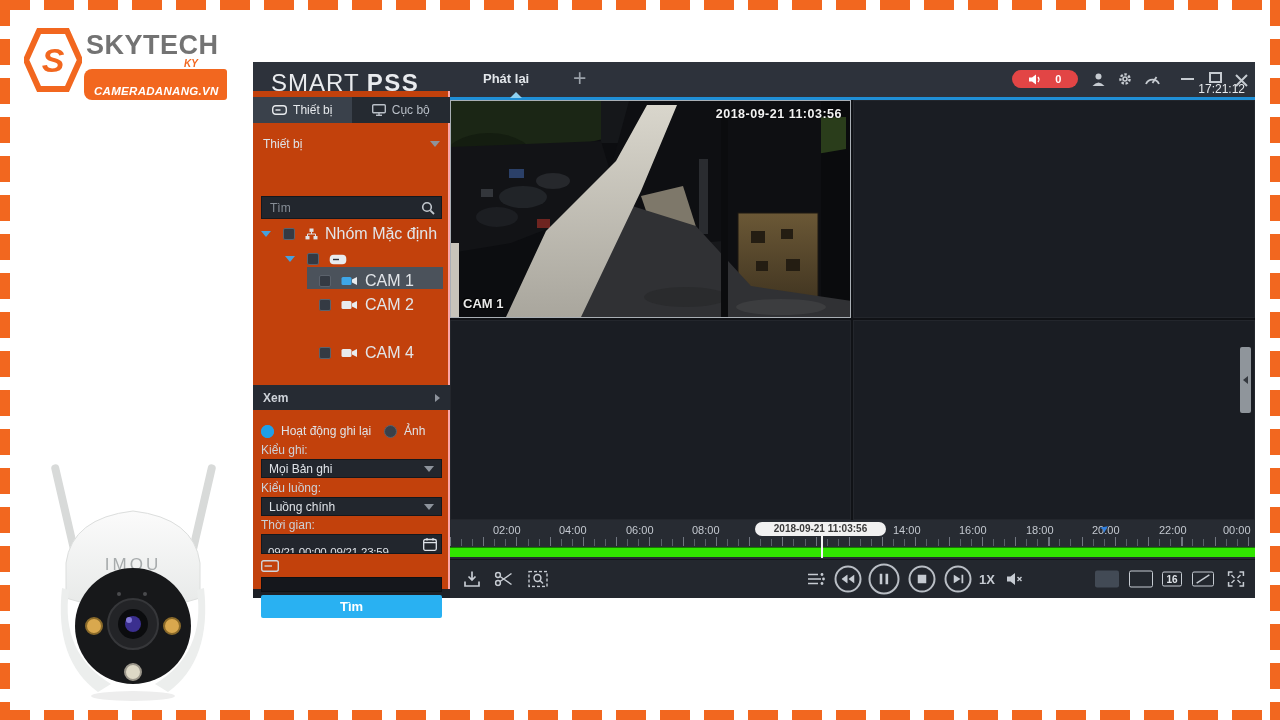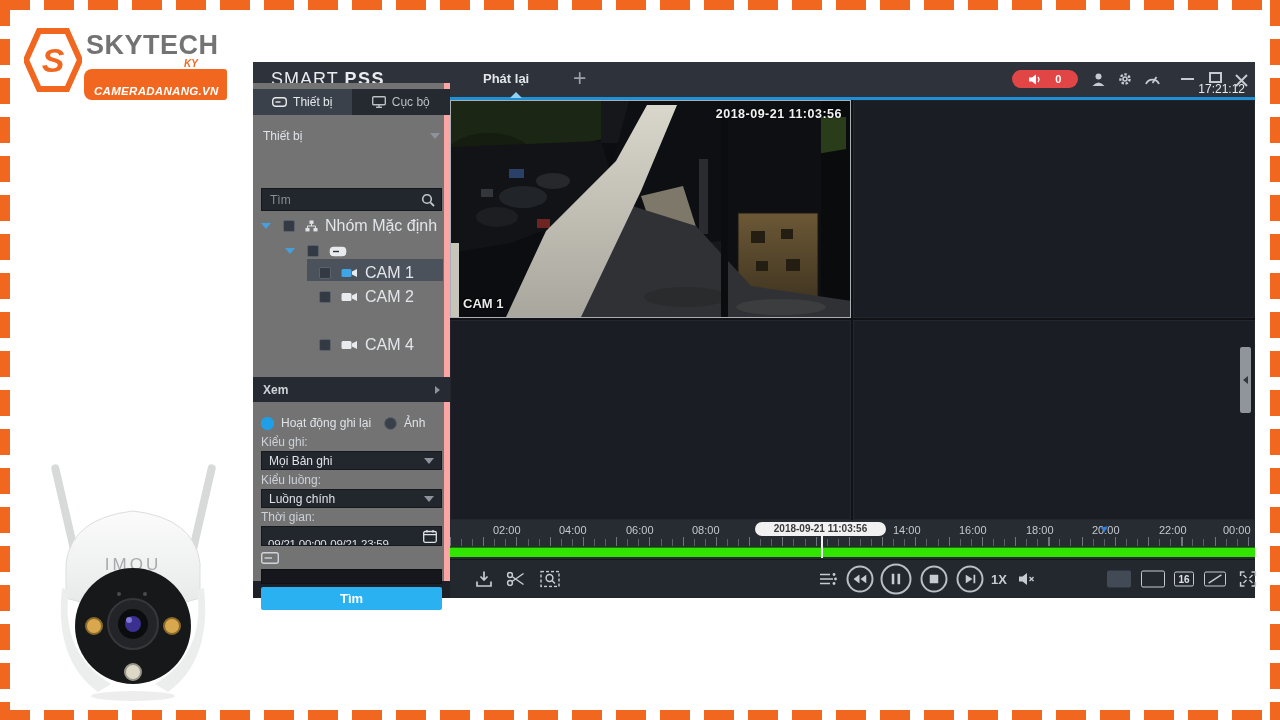--- a/index.html
+++ b/index.html
@@ -17,35 +17,35 @@
   .logo { left:24px; top:28px; width:200px; height:70px; }
   .logo-name { position:absolute; left:62px; top:2px; font-size:27px; font-weight:bold; color:#737373; letter-spacing:.5px; }
   .logo-ky { position:absolute; left:160px; top:30px; font-size:10px; font-weight:bold; font-style:italic; color:#f2671f; }
   .logo-site { position:absolute; left:60px; top:41px; background:#f2671f; color:#ffffff; font-size:11.5px; font-weight:bold; font-style:italic; padding:16px 8px 3px 10px; border-radius:8px 3px 3px 8px; letter-spacing:.3px; }
 
   
   .win { left:253px; top:62px; width:1002px; height:536px; background:#1d2026; }
 
   
   .titlebar { left:0; top:0; width:1002px; height:35px; background:#2d323b; }
-  .brand { left:18px; top:7px; font-size:18px; color:#e9ebee; letter-spacing:1px; }
+  .brand { left:18px; top:7px; font-size:24px; color:#e9ebee; letter-spacing:1px; }
   .brand b { letter-spacing:1.5px; }
   .tab-playback { left:230px; top:9px; font-size:13px; font-weight:bold; color:#e2e6ea; }
   .tab-add { left:320px; top:3px; font-size:23px; color:#9aa1a9; font-weight:300; }
   .blue-line { left:0; top:35px; width:1002px; height:3px; background:#1f8fd6; }
   .tab-pointer { left:257px; top:30px; width:0; height:0; border-left:6px solid transparent; border-right:6px solid transparent; border-bottom:6px solid #8fd2f2; }
   .alarm-pill { left:759px; top:8px; width:66px; height:18px; background:#e24545; border-radius:10px; display:flex; align-items:center; justify-content:space-around; padding:0 10px; }
   .alarm-count { color:#ffffff; font-size:11px; font-weight:bold; }
   .tb-ico { top:7px; width:20px; height:20px; display:flex; align-items:center; justify-content:center; }
   .win-min { left:928px; top:16px; width:13px; height:2px; background:#c6cbd1; }
   .win-max { left:956px; top:10px; width:13px; height:11px; border:2px solid #c6cbd1; }
   .clock { right:10px; top:20px; font-size:12px; color:#e8ebee; position:absolute; }
 
   
-  .sidebar { left:0; top:21px; width:197px; height:498px; background:#737373; border-right:6px solid #fca5a5; }
+  .sidebar { left:0; top:29px; width:197px; height:498px; background:#c2410c; border-right:2px solid #fca5a5; }
   .sb-tabs { left:0; top:6px; width:197px; height:26px; display:flex; }
   .sb-tab { width:98.5px; height:26px; display:flex; align-items:center; justify-content:center; gap:6px; font-size:12px; }
   .sb-tab.active { background:#3a414b; color:#e6e9ec; }
   .sb-tab.inactive { background:#252a31; color:#b9bfc7; }
   .row-label { font-size:12px; color:#dfe3e8; }
   .chev { width:0; height:0; border-left:5px solid transparent; border-right:5px solid transparent; border-top:6px solid #8d939c; }
   .chev-blue { width:0; height:0; border-left:5px solid transparent; border-right:5px solid transparent; border-top:6px solid #46a0dd; }
   .sb-input, .sb-select { background:#22262d; border:1px solid #15181d; color:#dfe3e8; font-size:12px; font-family:"Liberation Sans",sans-serif; }
   .search-input { left:8px; top:105px; width:181px; height:23px; padding:0 24px 0 8px; }
   .search-input::placeholder { color:#868d96; }
@@ -82,21 +82,21 @@
     background:repeating-linear-gradient(90deg,#596069 0 1px,transparent 1px 11.08px); }
   .ticks-major { position:absolute; left:0; top:17px; width:805px; height:9px;
     background:repeating-linear-gradient(90deg,#707680 0 1px,transparent 1px 33.25px); }
   .green-bar { position:absolute; left:0; top:27px; width:805px; height:10px; background:#31e500; border-top:1px solid #157a00; }
   .playhead { position:absolute; left:371px; top:13px; width:2px; height:25px; background:#f2f3f4; }
   .time-bubble { position:absolute; left:305px; top:2px; width:131px; height:14px; background:#f1f1f1; border-radius:7px; font-size:10px; color:#3a3a3a; text-align:center; line-height:14px; font-weight:bold; }
   .mini-cursor { position:absolute; left:650px; top:2px; color:#2f7fe0; font-size:11px; transform:rotate(-35deg); }
 
   
   .toolbar { left:197px; top:497px; width:805px; height:39px; background:#23272e; border-top:1px solid #14161a; }
-  .ti { position:absolute; top:50%; transform:translate(-50%,-50%); display:flex; align-items:center; justify-content:center;margin-left:12px; }
+  .ti { position:absolute; top:50%; transform:translate(-50%,-50%); display:flex; align-items:center; justify-content:center; }
   .circle-btn { width:27px; height:27px; border:2px solid #b9bec5; border-radius:50%; }
   .circle-btn.big { width:31px; height:31px; }
   .speed { font-size:13px; font-weight:bold; color:#c6cbd2; }
   .gridbox { border:1px solid #c6cbd2; border-radius:2px; }
   .g16 { width:20px; height:15px; font-size:10px; font-weight:bold; color:#dfe3e8; text-align:center; line-height:14px; }
   .split4 { width:24px; height:17px; background:#424a55; border-radius:2px; display:grid; grid-template-columns:1fr 1fr; grid-template-rows:1fr 1fr; gap:2px; padding:3px; }
   .split4 i { background:#e8eaee; }
   .split9 { width:24px; height:17px; display:grid; grid-template-columns:1fr 1fr 1fr; grid-template-rows:1fr 1fr 1fr; gap:1.5px; padding:2.5px; }
   .split9 i { background:#c6cbd2; }
 

